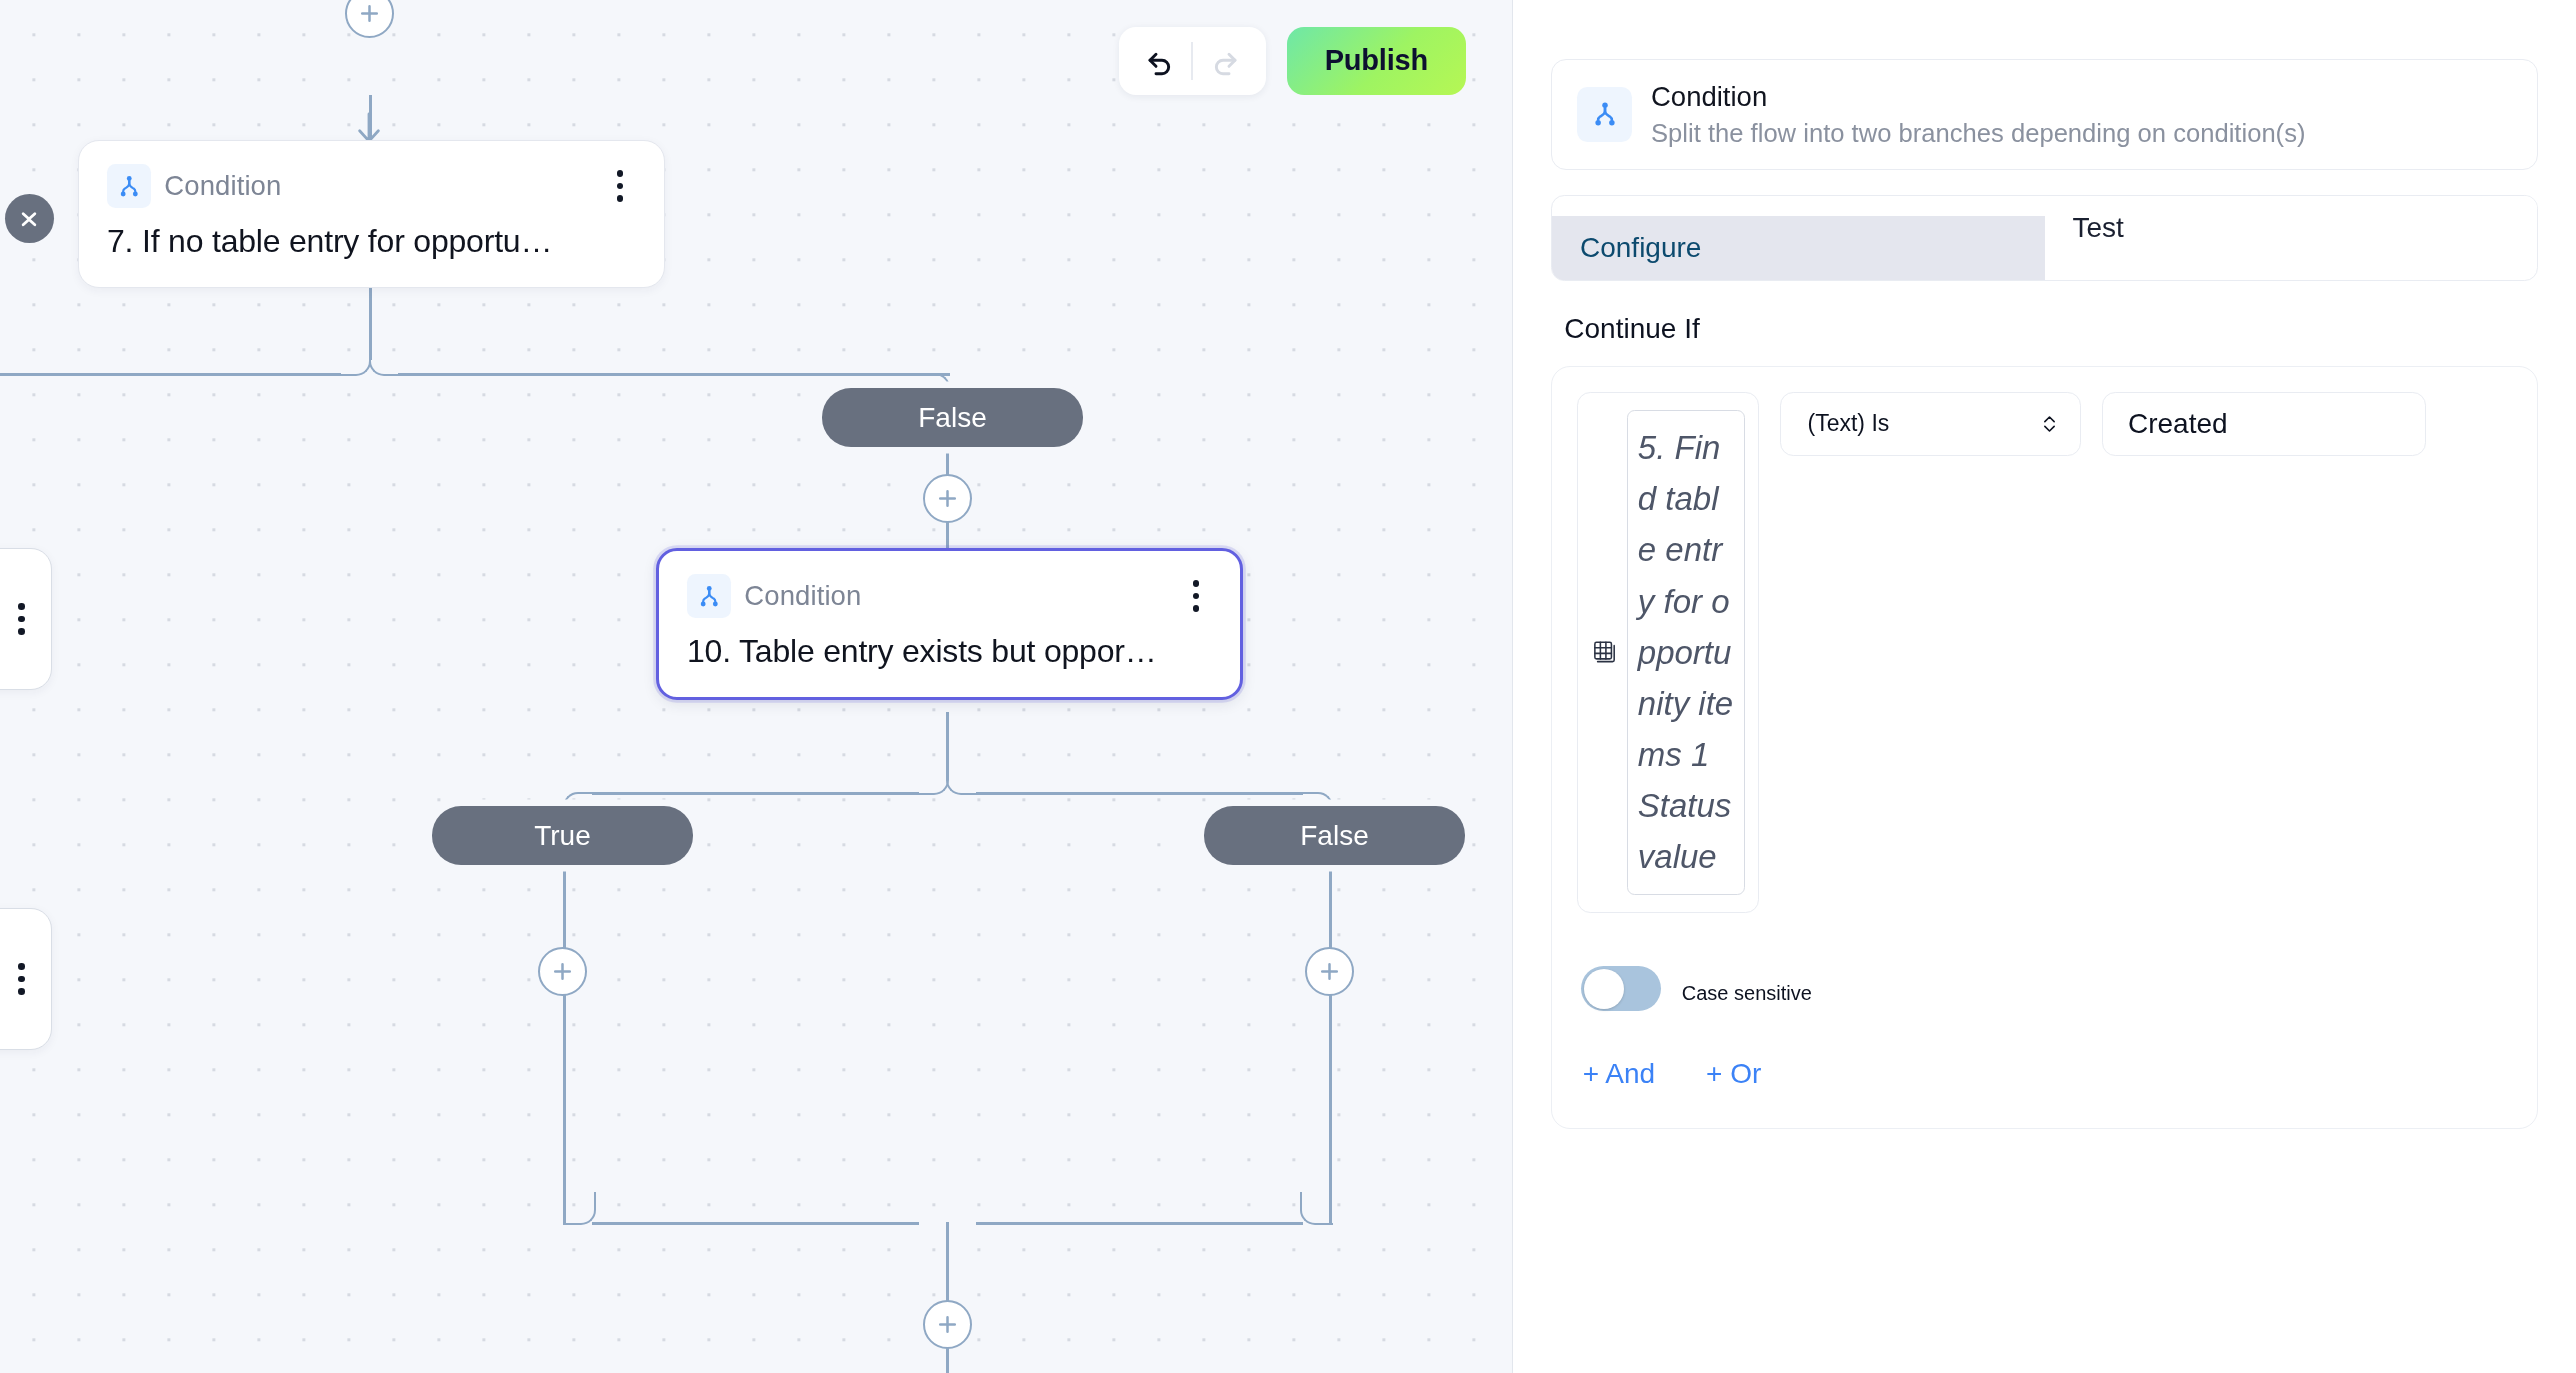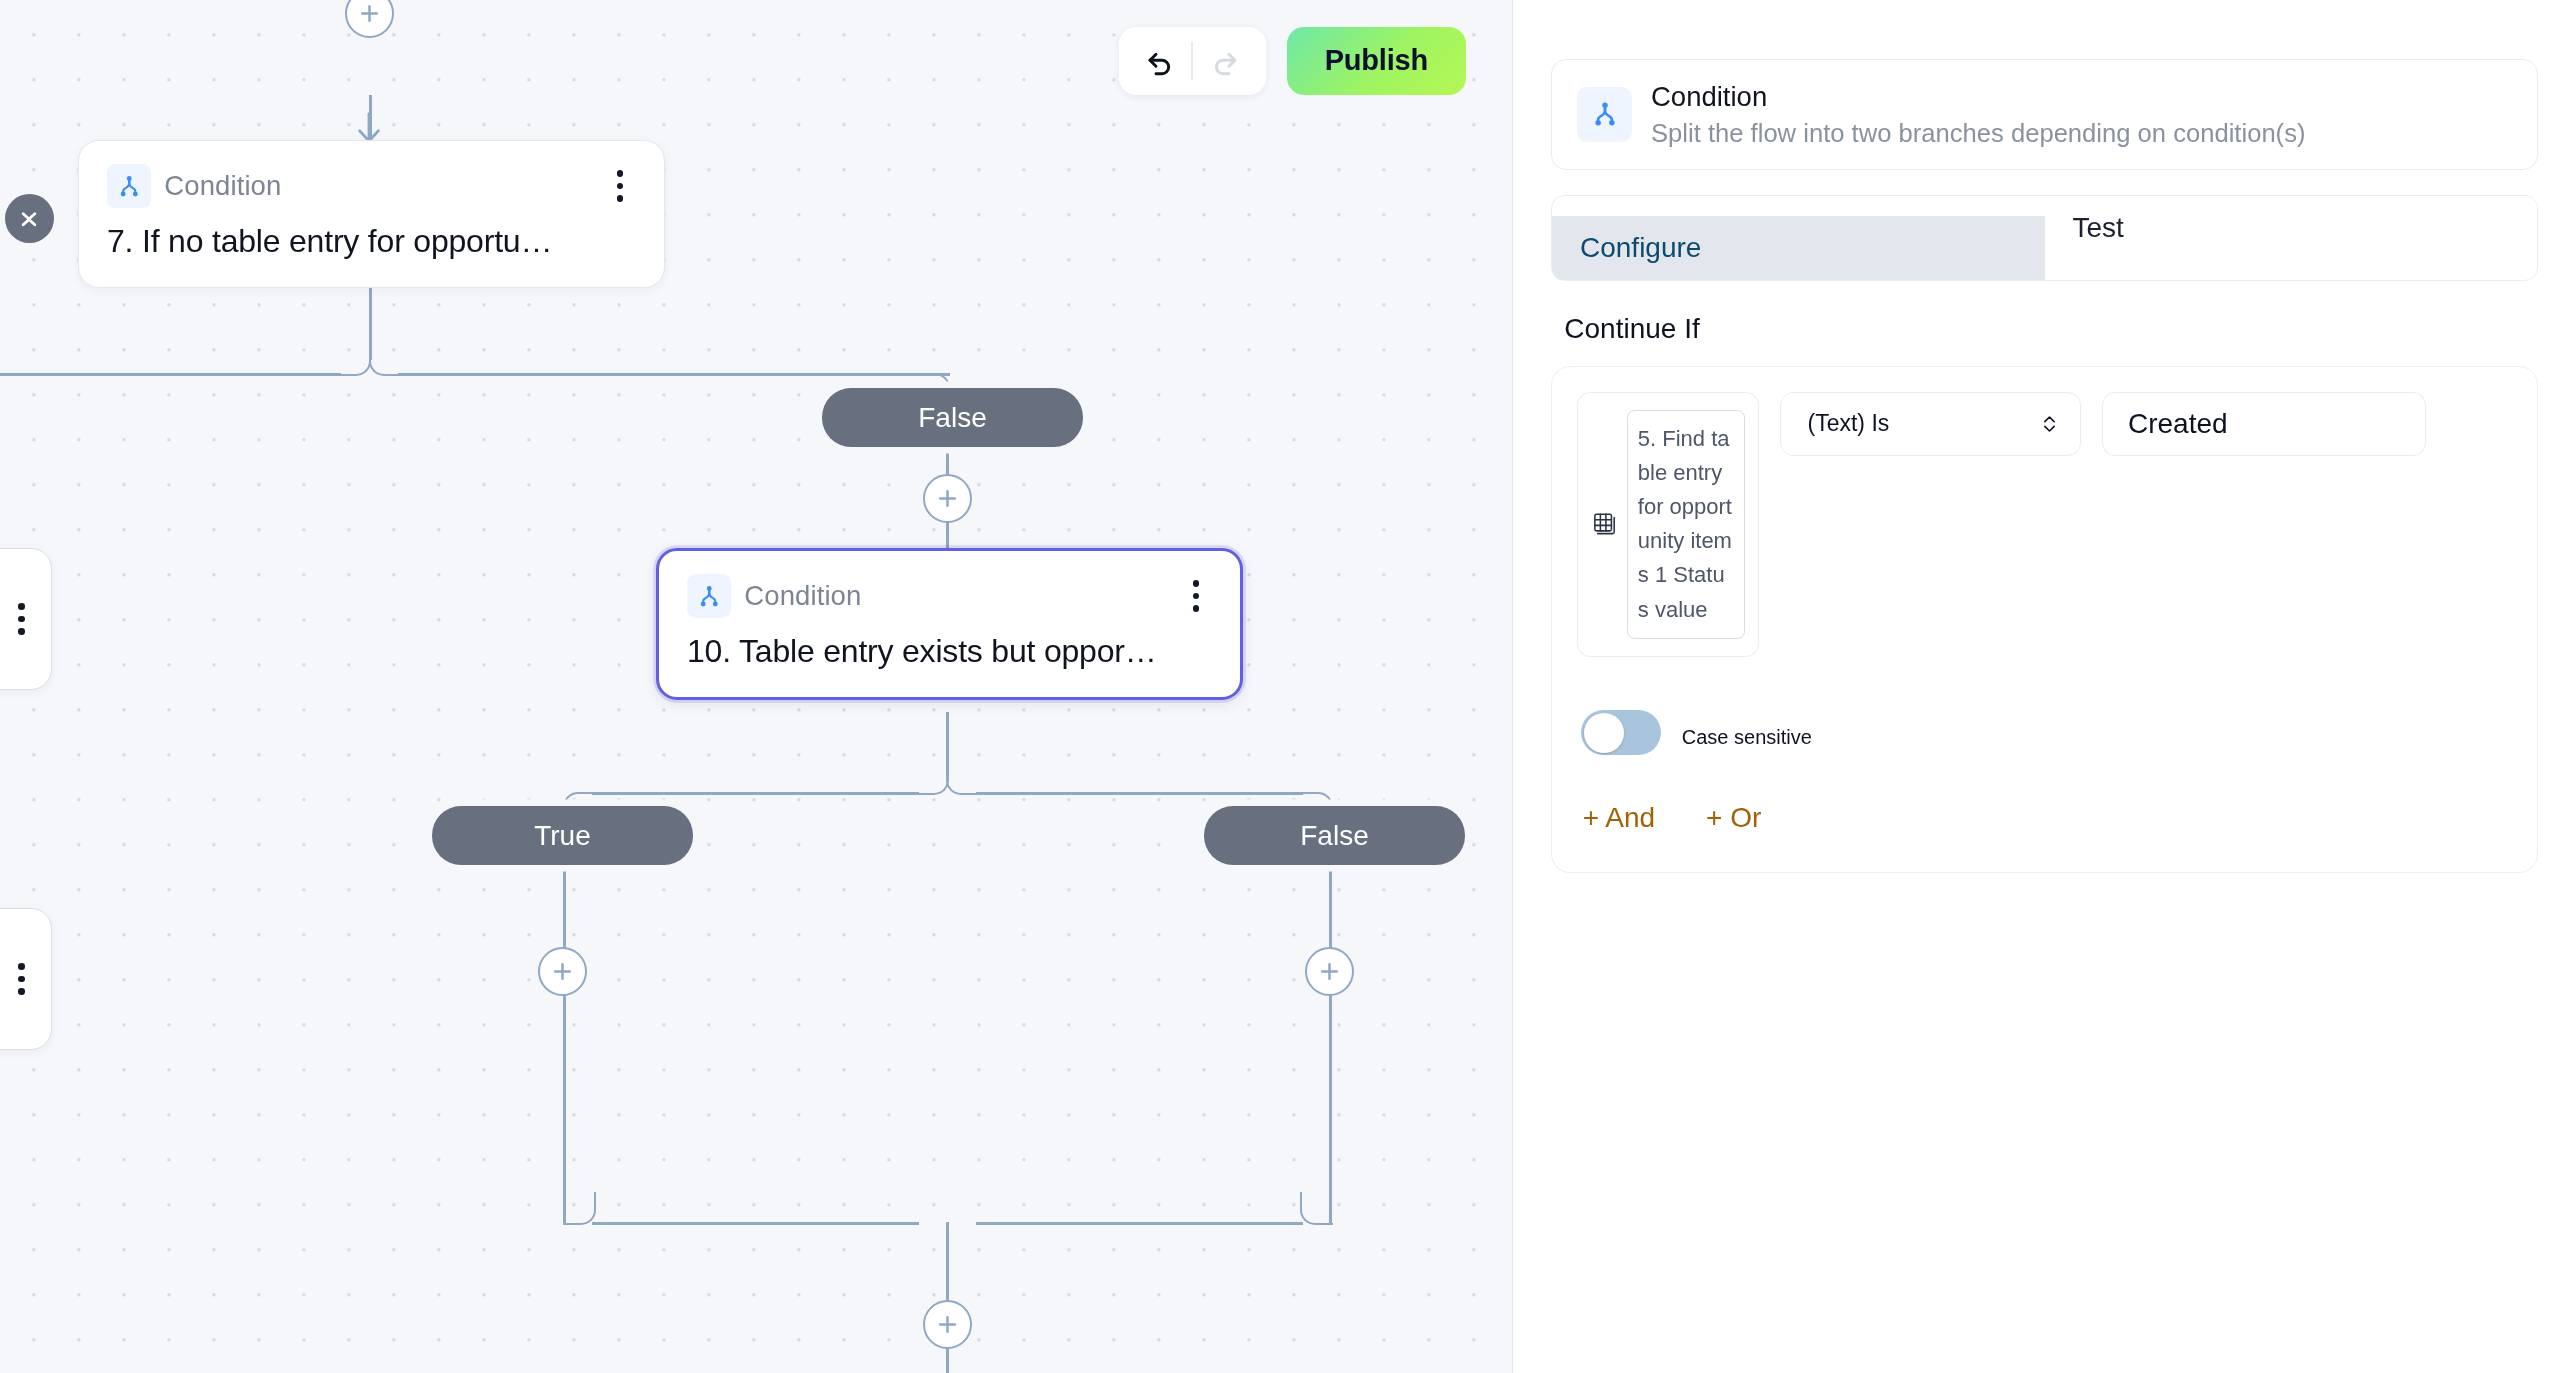--- a/index.html
+++ b/index.html
@@ -325,26 +325,27 @@
     display: flex; align-items: center; gap: 9.5px;
     background: #fff;
     flex: none;
   }
   .token-box .tbl-icon { flex: none; }
   .token-box .tbl-icon svg { display:block; width: 26.5px; height: 26.5px; }
   .token-inner {
     border: 1.9px solid #d8dce4;
     border-radius: 7.6px;
     padding: 11.4px 9.5px;
-    font-size: 22px;
+    font-size: 33px;
     color: #4e5costs;
     color: #4e5668;
     line-height: 1.55;
     word-break: break-all;
     flex: 1;
+    font-style: italic;
   }
   .op-select {
     width: 301px; height: 64px;
     border: 1.9px solid #e9ecf2;
     border-radius: 13.3px;
     display: flex; align-items: center;
     padding: 0 19px 0 26.5px;
     background: #fff;
     cursor: pointer;
     flex: none;
@@ -388,21 +389,21 @@
   }
   .toggle-label { font-size: 20px; color: #0d1220; margin-top: 10px; }
 
   .addrow {
     margin-top: 47px;
     display: flex; align-items: center; gap: 51px;
     padding-left: 5.7px;
   }
   .add-link {
     font-size: 28px;
-    color: #a16207;
+    color: #3b82f6;
     cursor: pointer;
   }
 </style>
 </head>
 <body>
 
 <div class="app">
 
   <div class="canvas-wrap">
 

